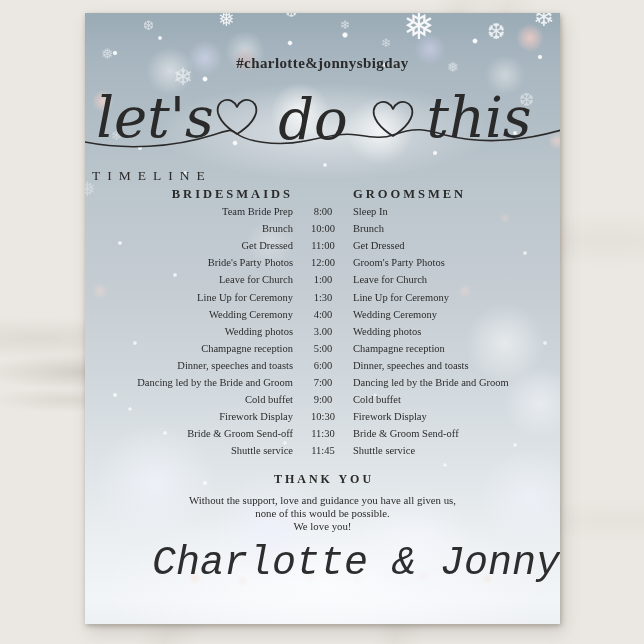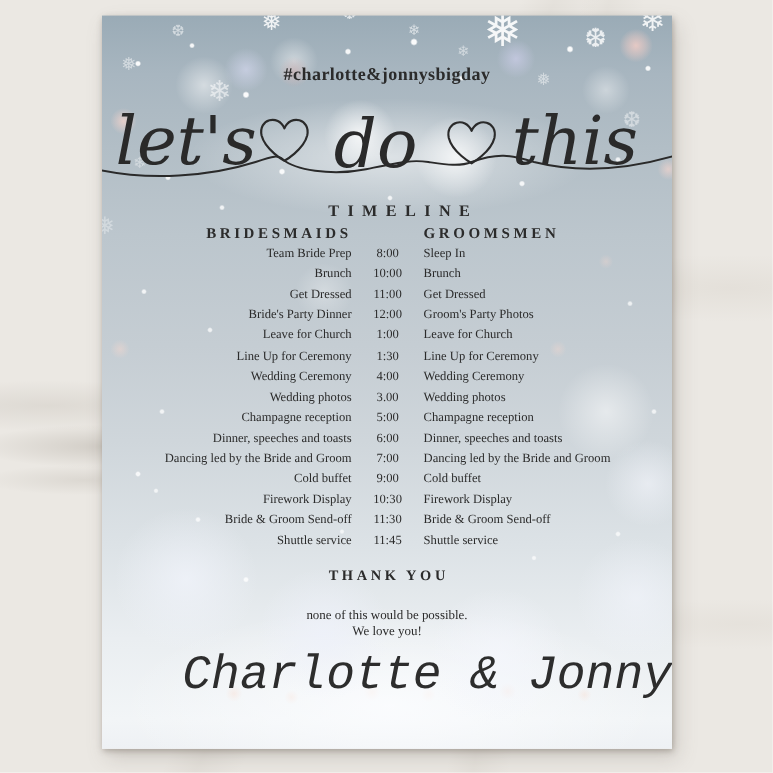--- a/index.html
+++ b/index.html
@@ -77,22 +77,22 @@
     radial-gradient(circle at 120px 470px, rgba(255,255,255,.8) 0 1.3px, transparent 2.5px),
     radial-gradient(circle at 360px 452px, rgba(255,255,255,.7) 0 1.1px, transparent 2.2px),
     radial-gradient(circle at 200px 430px, rgba(255,255,255,.65) 0 1.1px, transparent 2.2px),
     radial-gradient(circle at 290px 382px, rgba(255,255,255,.6) 0 1px, transparent 2px);}
   .flake{position:absolute;color:#fff;line-height:1;user-select:none;}
   .content{position:absolute;inset:0;color:#2b2b2b;}
   .hashtag{position:absolute;top:42px;left:0;width:100%;text-align:center;
     font-size:15px;font-weight:bold;letter-spacing:.4px;}
   .script-svg{position:absolute;top:64px;left:0;}
   .script-svg text{font-family:"DejaVu Serif",serif;font-style:italic;font-size:56px;fill:#2a2a2a;}
-  .timeline-title{position:absolute;top:155px;left:0;width:100%;text-align:center;
-    font-size:13.5px;font-weight:bold;letter-spacing:7px;text-indent:7px;padding-left:10px;}
+  .timeline-title{position:absolute;top:155px;left:0;width:100%;
+    font-size:13.5px;font-weight:normal;letter-spacing:7px;text-indent:7px;}
   .col-headers{position:absolute;top:174px;left:0;width:100%;display:grid;
     grid-template-columns:208px 60px 1fr;font-size:12.5px;font-weight:bold;letter-spacing:3px;}
   .col-headers .lh{text-align:right;margin-left:11px;}
   .col-headers .rh{text-align:left;}
   .rows{position:absolute;top:190px;left:0;width:100%;}
   .row{display:grid;grid-template-columns:208px 60px 1fr;height:17.1px;align-items:center;
     font-size:10.5px;}
   .row .left{text-align:right;}
   .row .time{text-align:center;}
   .row .right{text-align:left;}
@@ -159,21 +159,21 @@
     <span class="right">Brunch</span>
   </div>
 
   <div class="row">
     <span class="left">Get Dressed</span>
     <span class="time">11:00</span>
     <span class="right">Get Dressed</span>
   </div>
 
   <div class="row">
-    <span class="left">Bride's Party Dinner</span>
+    <span class="left">Bride's Party Photos</span>
     <span class="time">12:00</span>
     <span class="right">Groom's Party Photos</span>
   </div>
 
   <div class="row">
     <span class="left">Leave for Church</span>
     <span class="time">1:00</span>
     <span class="right">Leave for Church</span>
   </div>
 
@@ -232,19 +232,20 @@
   </div>
 
   <div class="row">
     <span class="left">Shuttle service</span>
     <span class="time">11:45</span>
     <span class="right">Shuttle service</span>
   </div>
 </div>
 
       <div class="thanks-title">THANK YOU</div>
+      <div class="tline tline1">Without the support, love and guidance you have all given us,</div>
       <div class="tline tline3">We love you!</div>
       <div class="tline tline2">none of this would be possible.</div>
 
       <div class="signature">Charlotte &amp; Jonny</div>
     </div>
   </div>
 </div>
 
 </body></html>

